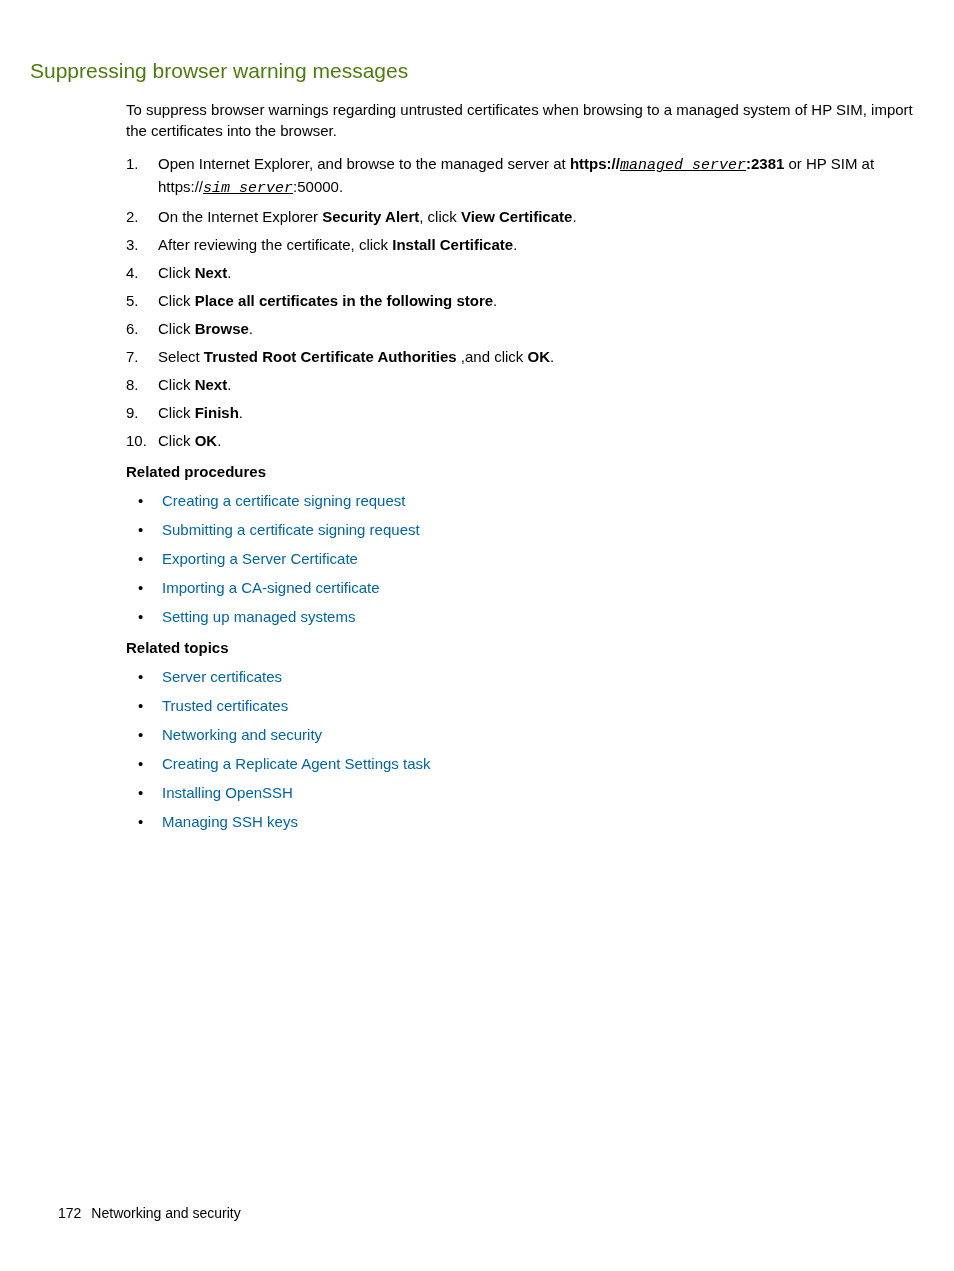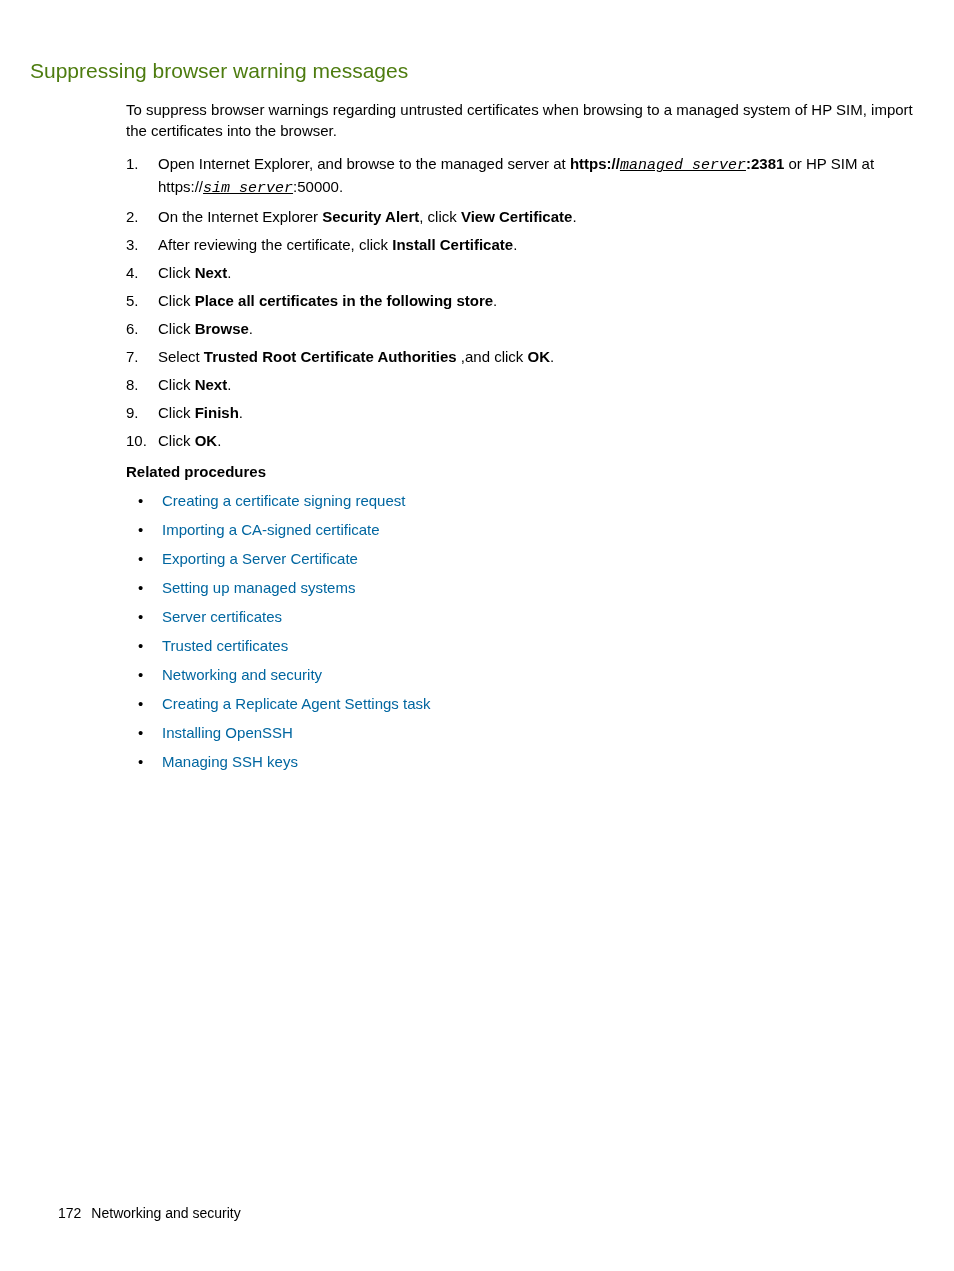--- a/index.html
+++ b/index.html
@@ -106,25 +106,27 @@
     <li><span>Click </span><strong>Browse</strong><span>.</span></li>
     <li><span>Select </span><strong>Trusted Root Certificate Authorities</strong><span> ,and click </span><strong>OK</strong><span>.</span></li>
     <li><span>Click </span><strong>Next</strong><span>.</span></li>
     <li><span>Click </span><strong>Finish</strong><span>.</span></li>
     <li><span>Click </span><strong>OK</strong><span>.</span></li>
   </ol>
 
   <p class="subheading">Related procedures</p>
   <ul class="bullet-list">
     <li><span class="link">Creating a certificate signing request</span></li>
+    <li><span class="link">Submitting a certificate signing request</span></li>
+    <li><span class="link">Exporting a Server Certificate</span></li>
     <li><span class="link">Importing a CA-signed certificate</span></li>
-    <li><span class="link">Exporting a Server Certificate</span></li>
     <li><span class="link">Setting up managed systems</span></li>
   </ul>
 
+  <p class="subheading">Related topics</p>
   <ul class="bullet-list">
     <li><span class="link">Server certificates</span></li>
     <li><span class="link">Trusted certificates</span></li>
     <li><span class="link">Networking and security</span></li>
     <li><span class="link">Creating a Replicate Agent Settings task</span></li>
     <li><span class="link">Installing OpenSSH</span></li>
     <li><span class="link">Managing SSH keys</span></li>
   </ul>
 </div>
 

